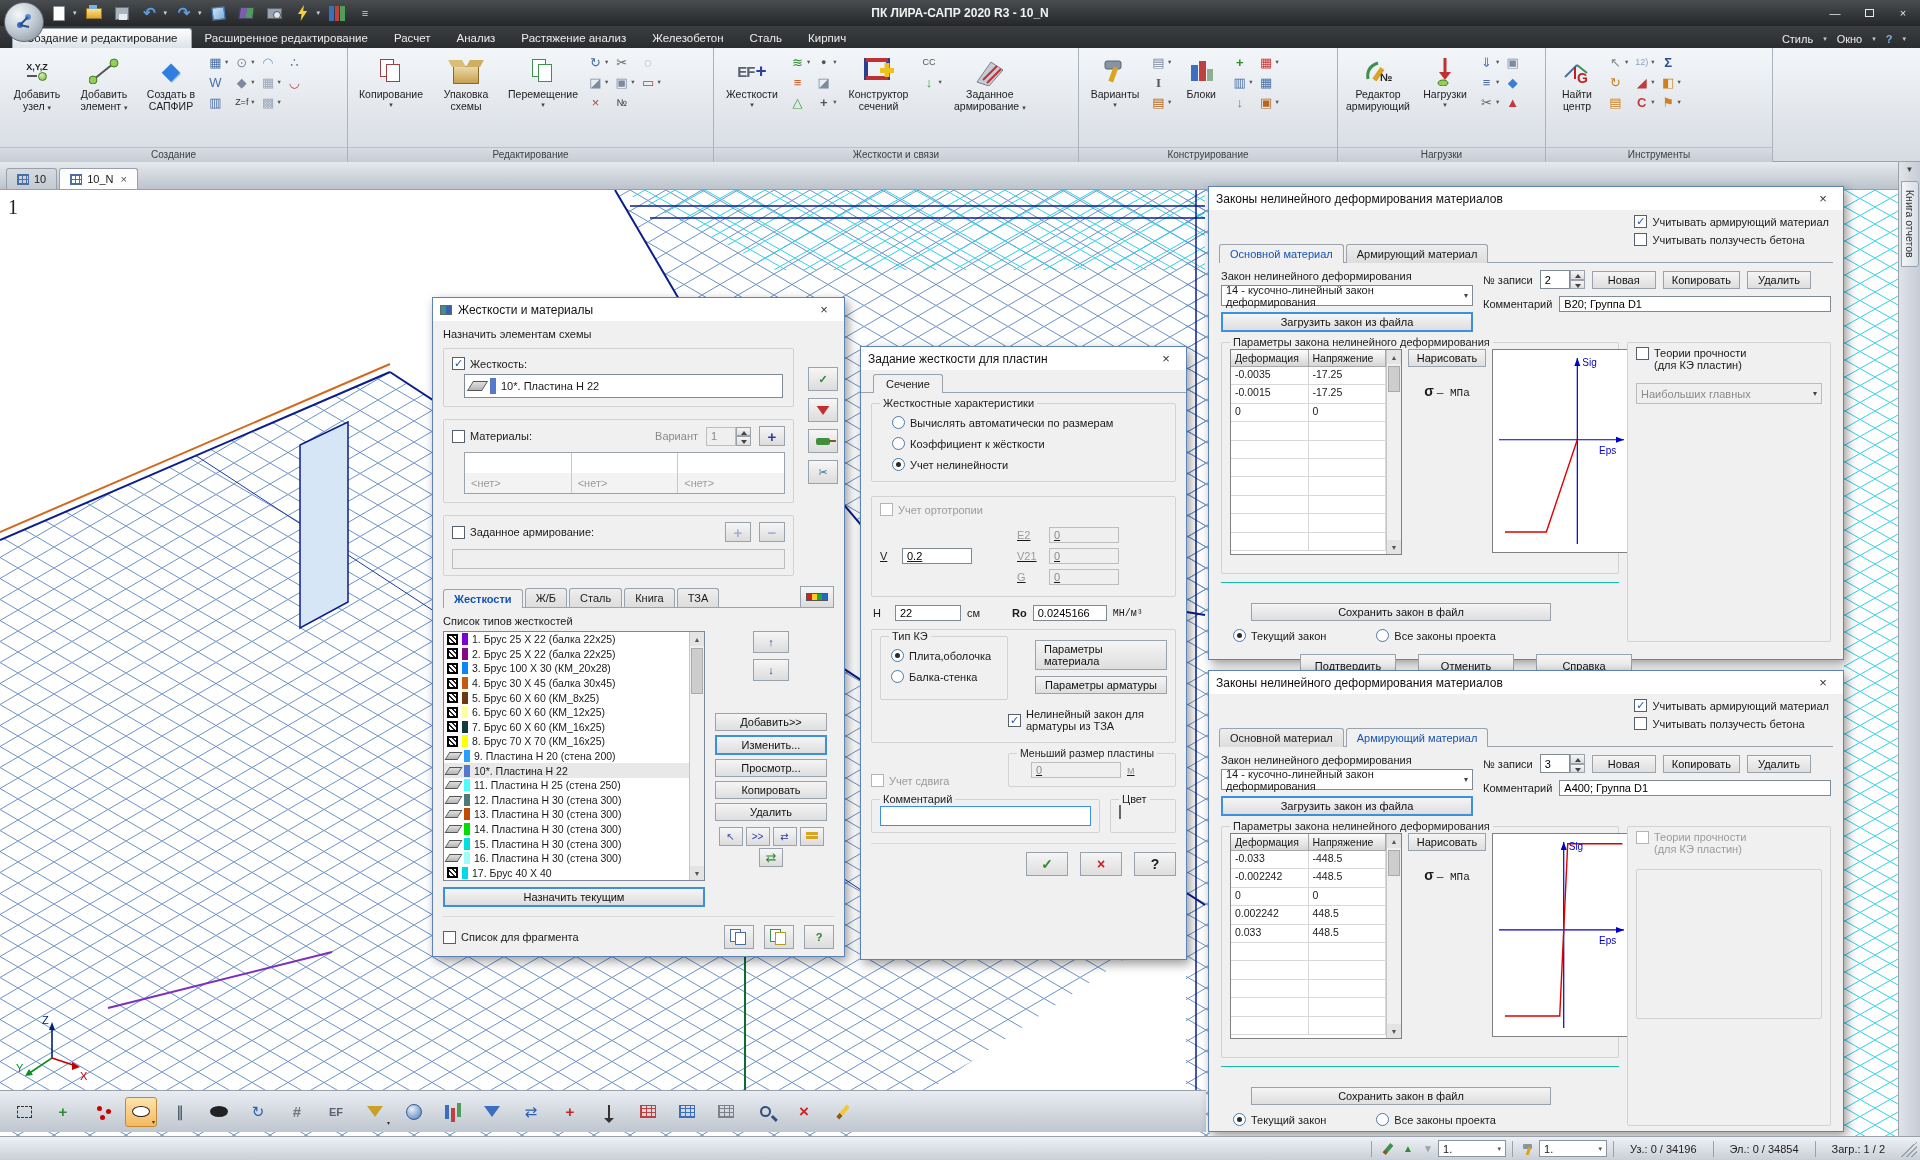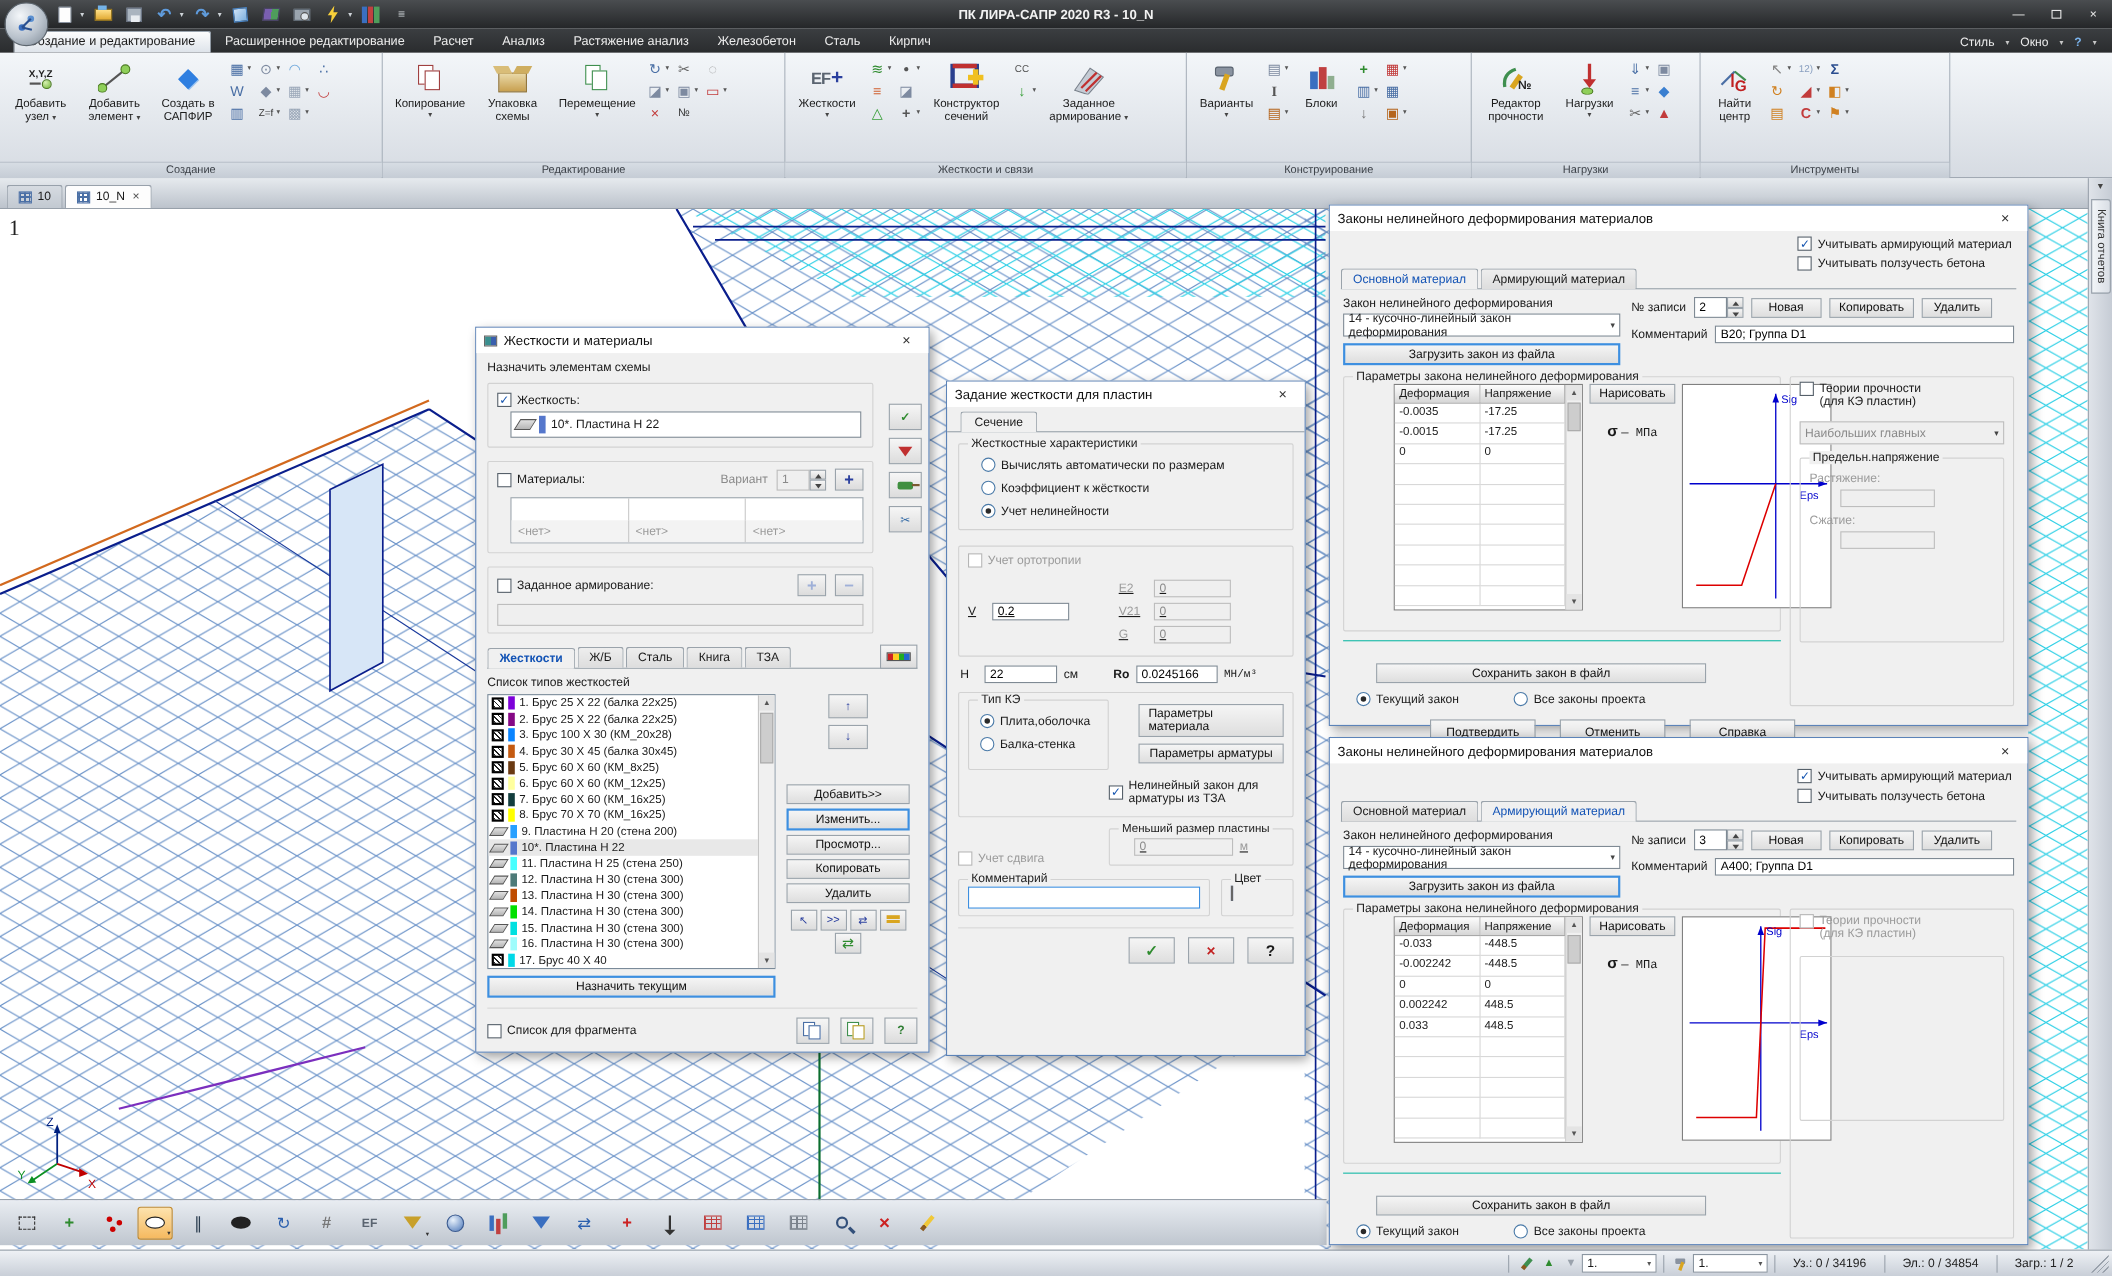--- a/index.html
+++ b/index.html
@@ -218,21 +218,21 @@
   .lrow1 { display:flex; gap:10px; }
   .lcol-a { width:252px; flex:none; }
   .lcol-a .lbl { margin-bottom:3px; }
   .lcol-b { flex:1; }
   .lcol-b .rr { display:flex; align-items:center; gap:7px; margin-bottom:7px; }
   .lcol-b .rr .btn { min-width:64px; }
   .law-main { display:flex; gap:8px; margin-top:10px; }
   .law-left { width:398px; flex:none; }
   .params-gb { height:232px; }
   .params-inner { display:flex; gap:6px; height:100%; }
-  .ltbl { width:172px; border:1px solid #808080; background:#fff; display:flex; flex:none; height:206px;margin-left:37px; }
+  .ltbl { width:172px; border:1px solid #808080; background:#fff; display:flex; flex:none; height:206px; }
   .ltbl-grid { flex:1; }
   .ltbl-grid .hr { display:flex; }
   .ltbl-grid .hc { flex:1; background:linear-gradient(#fdfdfd,#d6d6d6); border-right:1px solid #a8a8a8; border-bottom:1px solid #a8a8a8; padding:2px 4px; font-size:10.5px; }
   .ltbl-grid .br { display:flex; height:18.4px; }
   .ltbl-grid .bc { flex:1; border-right:1px solid #d8d8d8; border-bottom:1px solid #d8d8d8; padding:1px 4px; font-size:10.5px; }
   .midcol { display:flex; flex-direction:column; align-items:center; gap:16px; width:78px; flex:none; }
   .sigma { font-size:11px; } .sigma b { font-size:14px; }
   .chartbox { border:1px solid #808080; background:#fff; flex:none; }
   .savearea { border-top:1px solid #14b8a6; margin-top:8px; padding-top:20px; }
   .save-btn { width:300px; margin-left:30px; }
@@ -613,21 +613,21 @@
       <div class="rg-content">
         <div class="bigbtn" style="width:70px">
           <div class="bicon">
               <svg width="32" height="28">
                 <path d="M6 22 Q4 10 16 6" fill="none" stroke="#3f8f4f" stroke-width="3"></path>
                 <rect x="14" y="10" width="5" height="14" fill="#d9a520" transform="rotate(35 16 17)"></rect>
                 <text x="18" y="24" font-size="11" font-weight="bold" fill="#222">№</text>
               </svg>
             </div>
           <span class="blabel">Редактор</span>
-          <span class="blabel">прочности</span>
+          <span class="blabel">армирующий</span>
         </div>
         <div class="bigbtn" style="width:58px">
           <div class="bicon">
               <svg width="20" height="30">
                 <line x1="10" y1="2" x2="10" y2="18" stroke="#c03030" stroke-width="3"></line>
                 <polygon points="4,16 16,16 10,24" fill="#c03030"></polygon>
                 <ellipse cx="8" cy="27" rx="5" ry="3" fill="#8fcf5a" stroke="#4a7a20"></ellipse>
               </svg>
             </div>
           <span class="blabel"><span>Нагрузки</span></span>
@@ -1340,27 +1340,20 @@
 
         <div class="gb theory">
           <div class="cbx">
             <span class="bx"></span>
             <span><span>Теории прочности</span><br><span>(для КЭ пластин)</span></span>
           </div>
           <div class="combo dis">
               <span>Наибольших главных</span>
               <span class="cdd">▾</span>
             </div>
-          <div class="gb limit-gb">
-            <span class="gb-t">Предельн.напряжение</span>
-            <div class="lfld">Растяжение:</div>
-            <input class="txt" disabled="" style="">
-            <div class="lfld">Сжатие:</div>
-            <input class="txt" disabled="" style="">
-          </div>
         </div>
       </div>
     </div>
     <div class="btnrow">
       <span class="btn">Подтвердить</span>
       <span class="btn">Отменить</span>
       <span class="btn">Справка</span>
     </div>
   </div>
 

